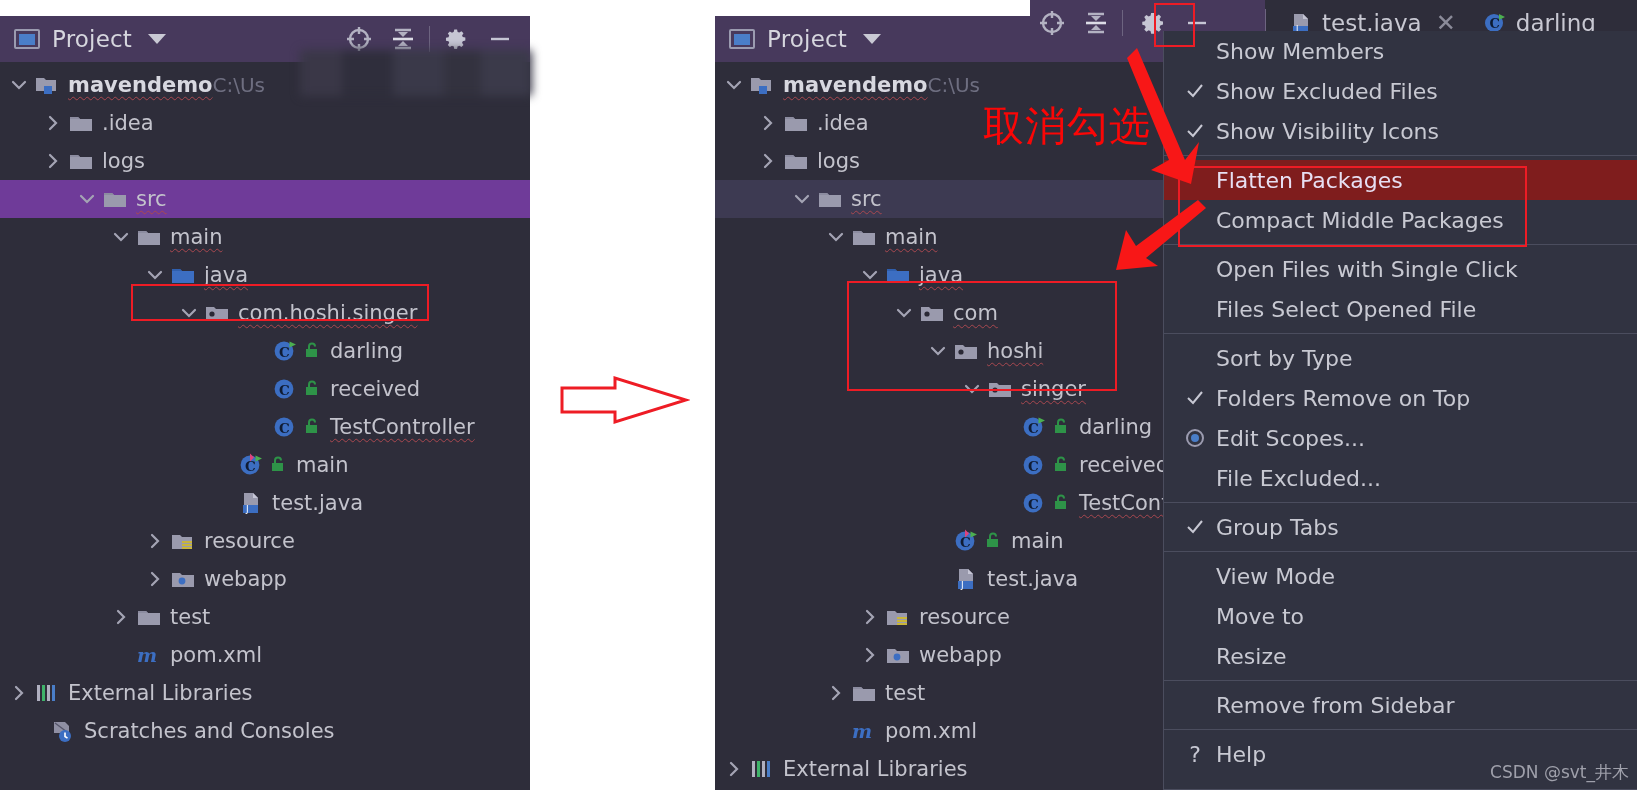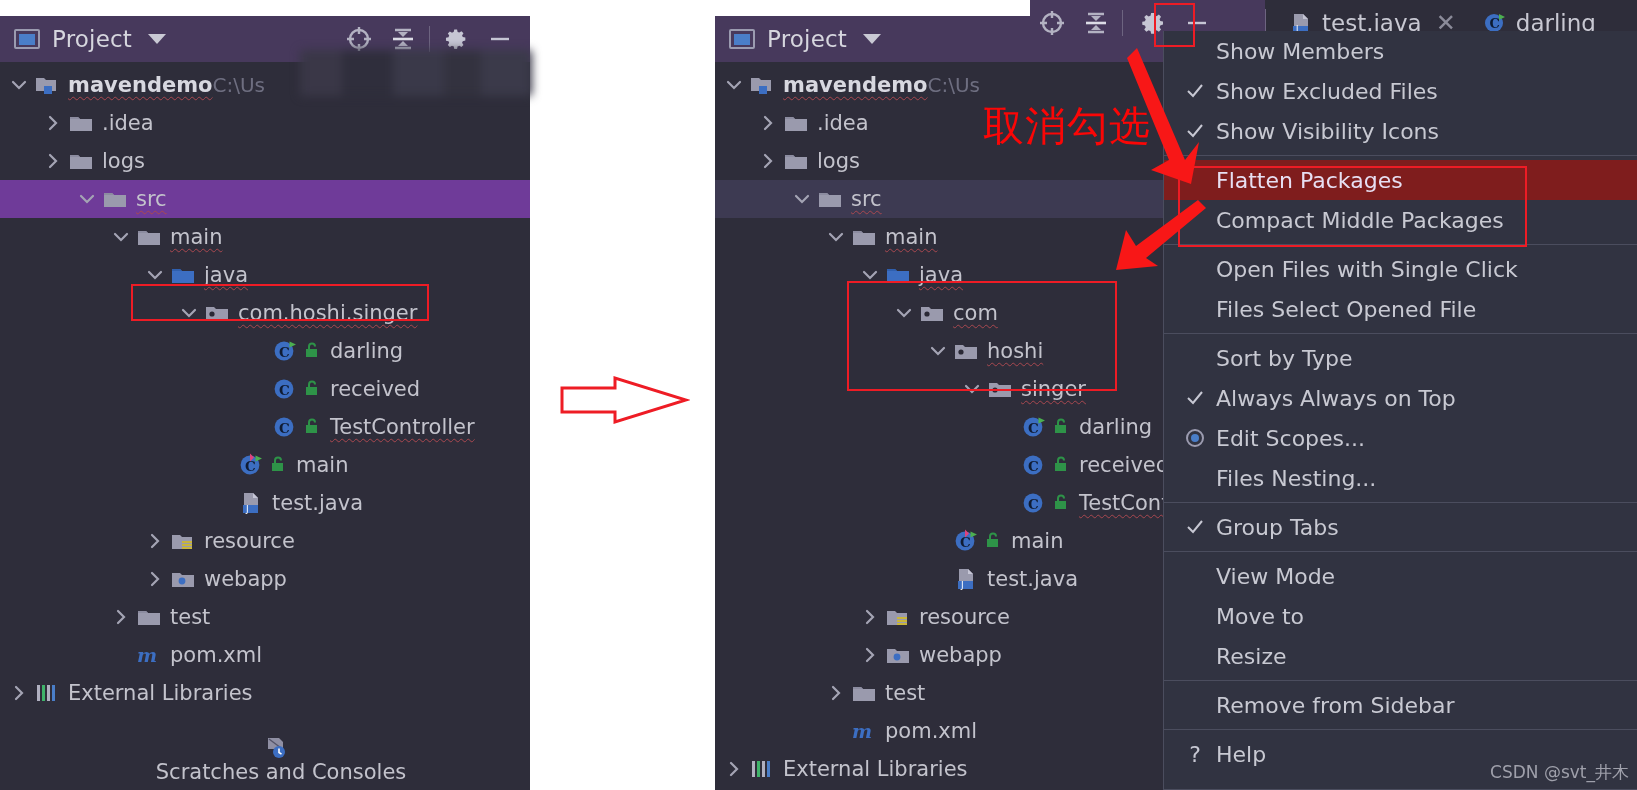--- a/index.html
+++ b/index.html
@@ -358,21 +358,21 @@
           <span class="ico">
             <svg width="26" height="26" viewBox="0 0 26 26">
               <rect x="3" y="5" width="3" height="16" fill="#b0b0c0"></rect>
               <rect x="8" y="5" width="3" height="16" fill="#3fb36a"></rect>
               <rect x="13" y="5" width="3" height="16" fill="#b0b0c0"></rect>
               <rect x="18" y="5" width="3" height="16" fill="#4a7ec8"></rect>
             </svg>
           </span>
           <span class="lbl">External Libraries</span>
         </div>
-        <div class="row" style="padding-left: 24px; flex-direction: column;">
+        <div class="row" style="padding-left: 24px;">
           <span class="tw"></span>
           <span class="ico">
             <svg width="26" height="26" viewBox="0 0 26 26">
               <path d="M4 4h11l4 4v7H4z" fill="#8f8fa3"></path>
               <path d="M5 5l12 9" stroke="#55556a" stroke-width="1.4"></path>
               <circle cx="15" cy="18" r="6" fill="#3c6ec2"></circle>
               <path d="M15 14.5v4l2.5 1.6" stroke="#ffffff" stroke-width="1.6" fill="none"></path>
             </svg>
           </span>
           <span class="lbl">Scratches and Consoles</span>
@@ -770,34 +770,34 @@
       <div class="mi">
         <span class="chk"></span>
         <span class="mtext">Sort by Type</span>
       </div>
       <div class="mi">
         <span class="chk">
           <svg width="22" height="22" viewBox="0 0 22 22">
             <path d="M4 11l5 5L18 5" fill="none" stroke="#c7c8d3" stroke-width="2"></path>
           </svg>
         </span>
-        <span class="mtext">Always Always on Top</span>
+        <span class="mtext">Folders Remove on Top</span>
       </div>
       <div class="mi">
         <span class="chk">
           <svg width="22" height="22" viewBox="0 0 22 22">
             <circle cx="11" cy="11" r="8" fill="none" stroke="#9c9cb0" stroke-width="2"></circle>
             <circle cx="11" cy="11" r="4" fill="#4a7ec8"></circle>
           </svg>
         </span>
         <span class="mtext">Edit Scopes...</span>
       </div>
       <div class="mi">
         <span class="chk"></span>
-        <span class="mtext">Files Nesting...</span>
+        <span class="mtext">File Excluded...</span>
       </div>
       <div class="msep"></div>
       <div class="mi">
         <span class="chk">
           <svg width="22" height="22" viewBox="0 0 22 22">
             <path d="M4 11l5 5L18 5" fill="none" stroke="#c7c8d3" stroke-width="2"></path>
           </svg>
         </span>
         <span class="mtext">Group Tabs</span>
       </div>

